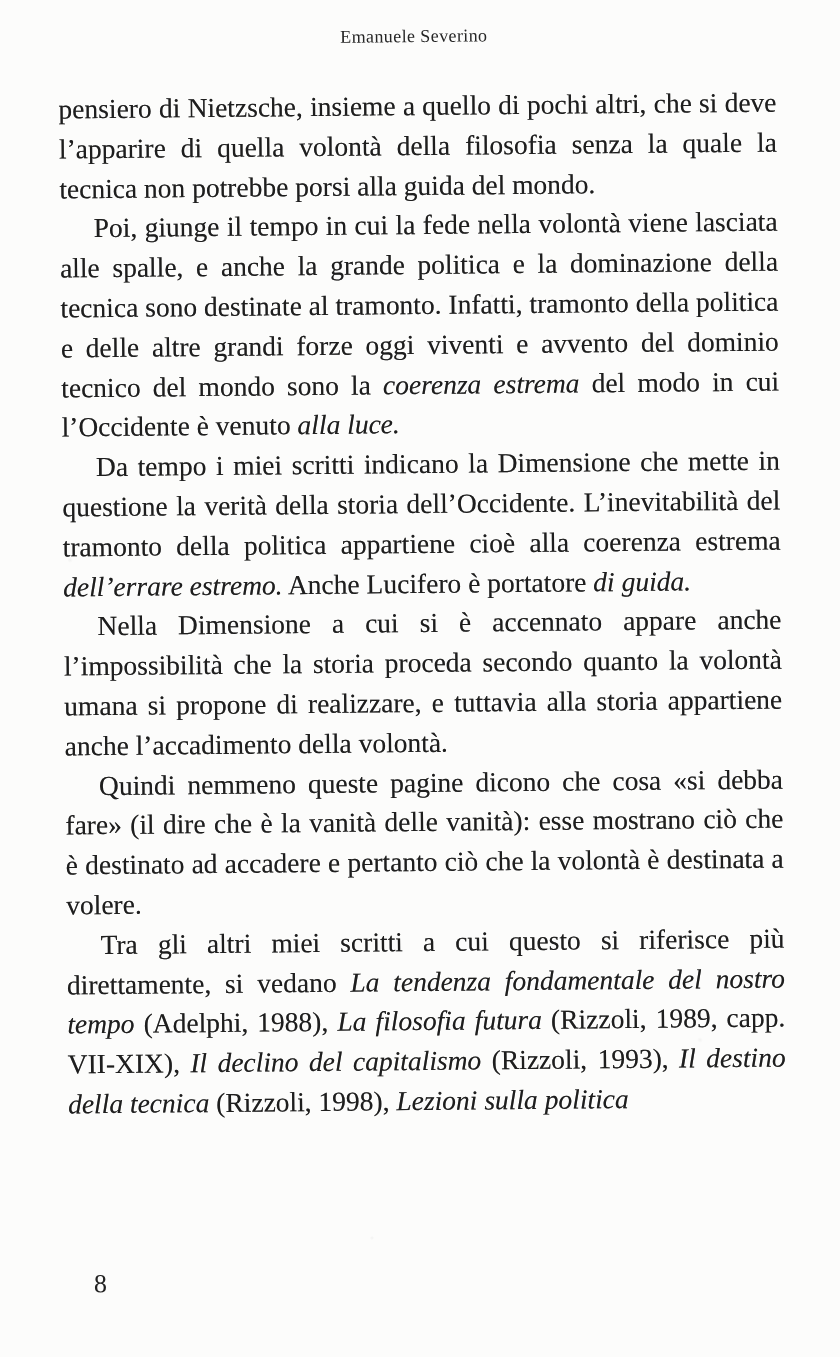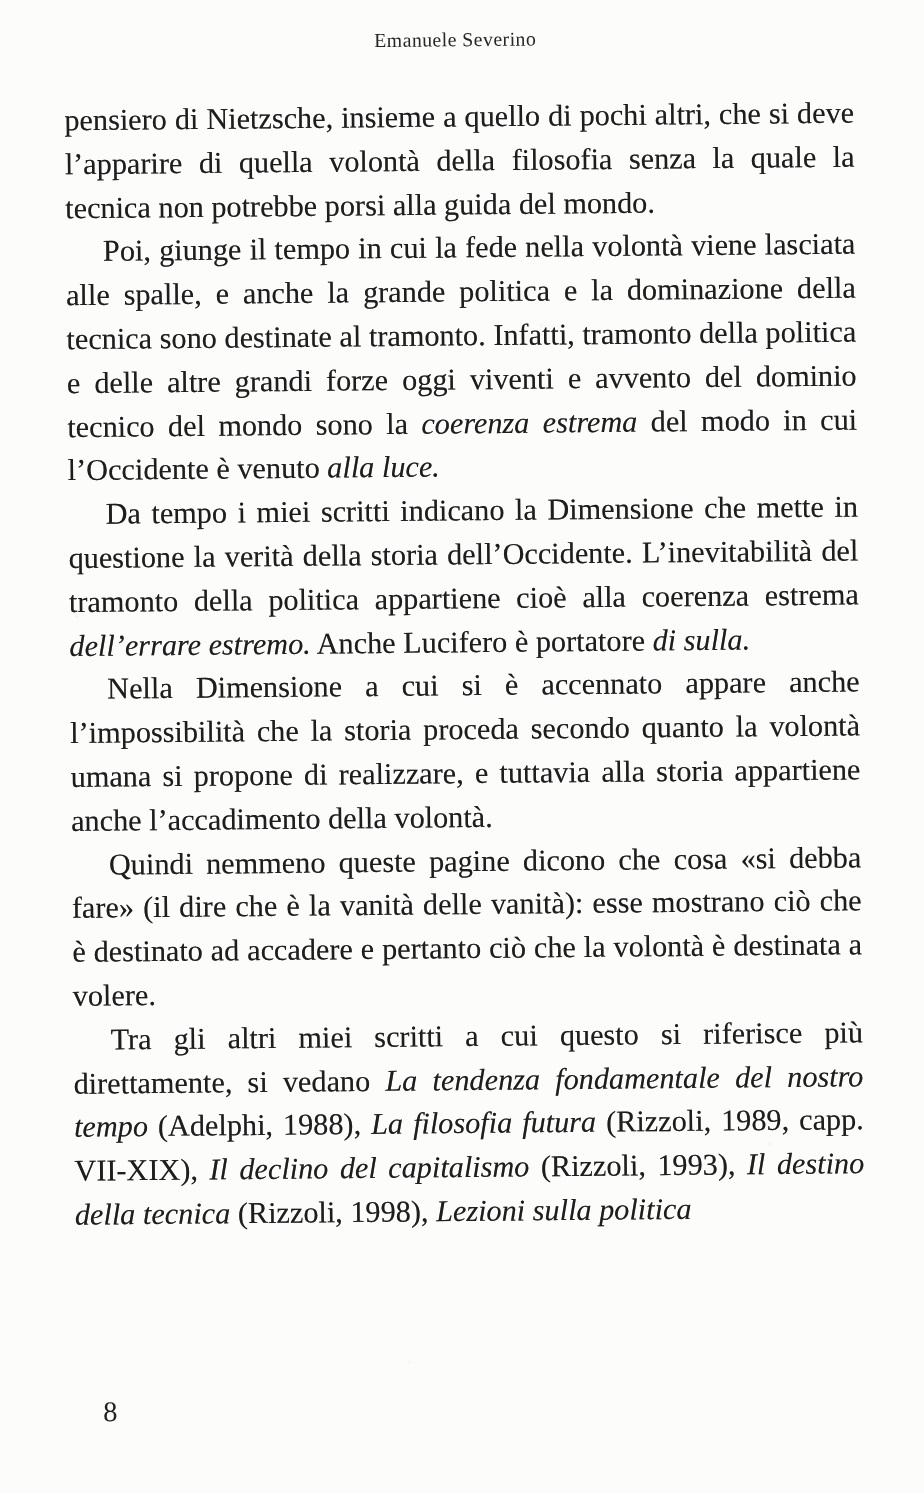--- a/index.html
+++ b/index.html
@@ -74,20 +74,20 @@
 <body>
 
 <div class="scan-noise"></div>
 
 <div class="page-inner">
   <div class="running-header">Emanuele Severino</div>
 
   <div class="text-block">
       <p class="para"><span>pensiero di Nietzsche, insieme a quello di pochi altri, che si deve l’apparire di quella volontà della filosofia senza la quale la tecnica non potrebbe porsi alla guida del mondo.</span></p>
       <p class="para indent"><span>Poi, giunge il tempo in cui la fede nella volontà viene lasciata alle spalle, e anche la grande politica e la dominazione della tecnica sono destinate al tramonto. Infatti, tramonto della politica e delle altre grandi forze oggi viventi e avvento del dominio tecnico del mondo sono la </span><em>coerenza estrema</em><span> del modo in cui l’Occidente è venuto </span><em>alla luce.</em></p>
-      <p class="para indent"><span>Da tempo i miei scritti indicano la Dimensione che mette in questione la verità della storia dell’Occidente. L’inevitabilità del tramonto della politica appartiene cioè alla coerenza estrema </span><em>dell’errare estremo.</em><span> Anche Lucifero è portatore </span><em>di sulla.</em></p>
+      <p class="para indent"><span>Da tempo i miei scritti indicano la Dimensione che mette in questione la verità della storia dell’Occidente. L’inevitabilità del tramonto della politica appartiene cioè alla coerenza estrema </span><em>dell’errare estremo.</em><span> Anche Lucifero è portatore </span><em>di guida.</em></p>
       <p class="para indent"><span>Nella Dimensione a cui si è accennato appare anche l’impossibilità che la storia proceda secondo quanto la volontà umana si propone di realizzare, e tuttavia alla storia appartiene anche l’accadimento della volontà.</span></p>
       <p class="para indent"><span>Quindi nemmeno queste pagine dicono che cosa «si debba fare» (il dire che è la vanità delle vanità): esse mostrano ciò che è destinato ad accadere e pertanto ciò che la volontà è destinata a volere.</span></p>
       <p class="para indent"><span>Tra gli altri miei scritti a cui questo si riferisce più direttamente, si vedano </span><em>La tendenza fondamentale del nostro tempo</em><span> (Adelphi, 1988), </span><em>La filosofia futura</em><span> (Rizzoli, 1989, capp. VII-XIX), </span><em>Il declino del capitalismo</em><span> (Rizzoli, 1993), </span><em>Il destino della tecnica</em><span> (Rizzoli, 1998), </span><em>Lezioni sulla politica</em></p>
     </div>
 
   <div class="page-number">8</div>
 </div>
 
 </body></html>

